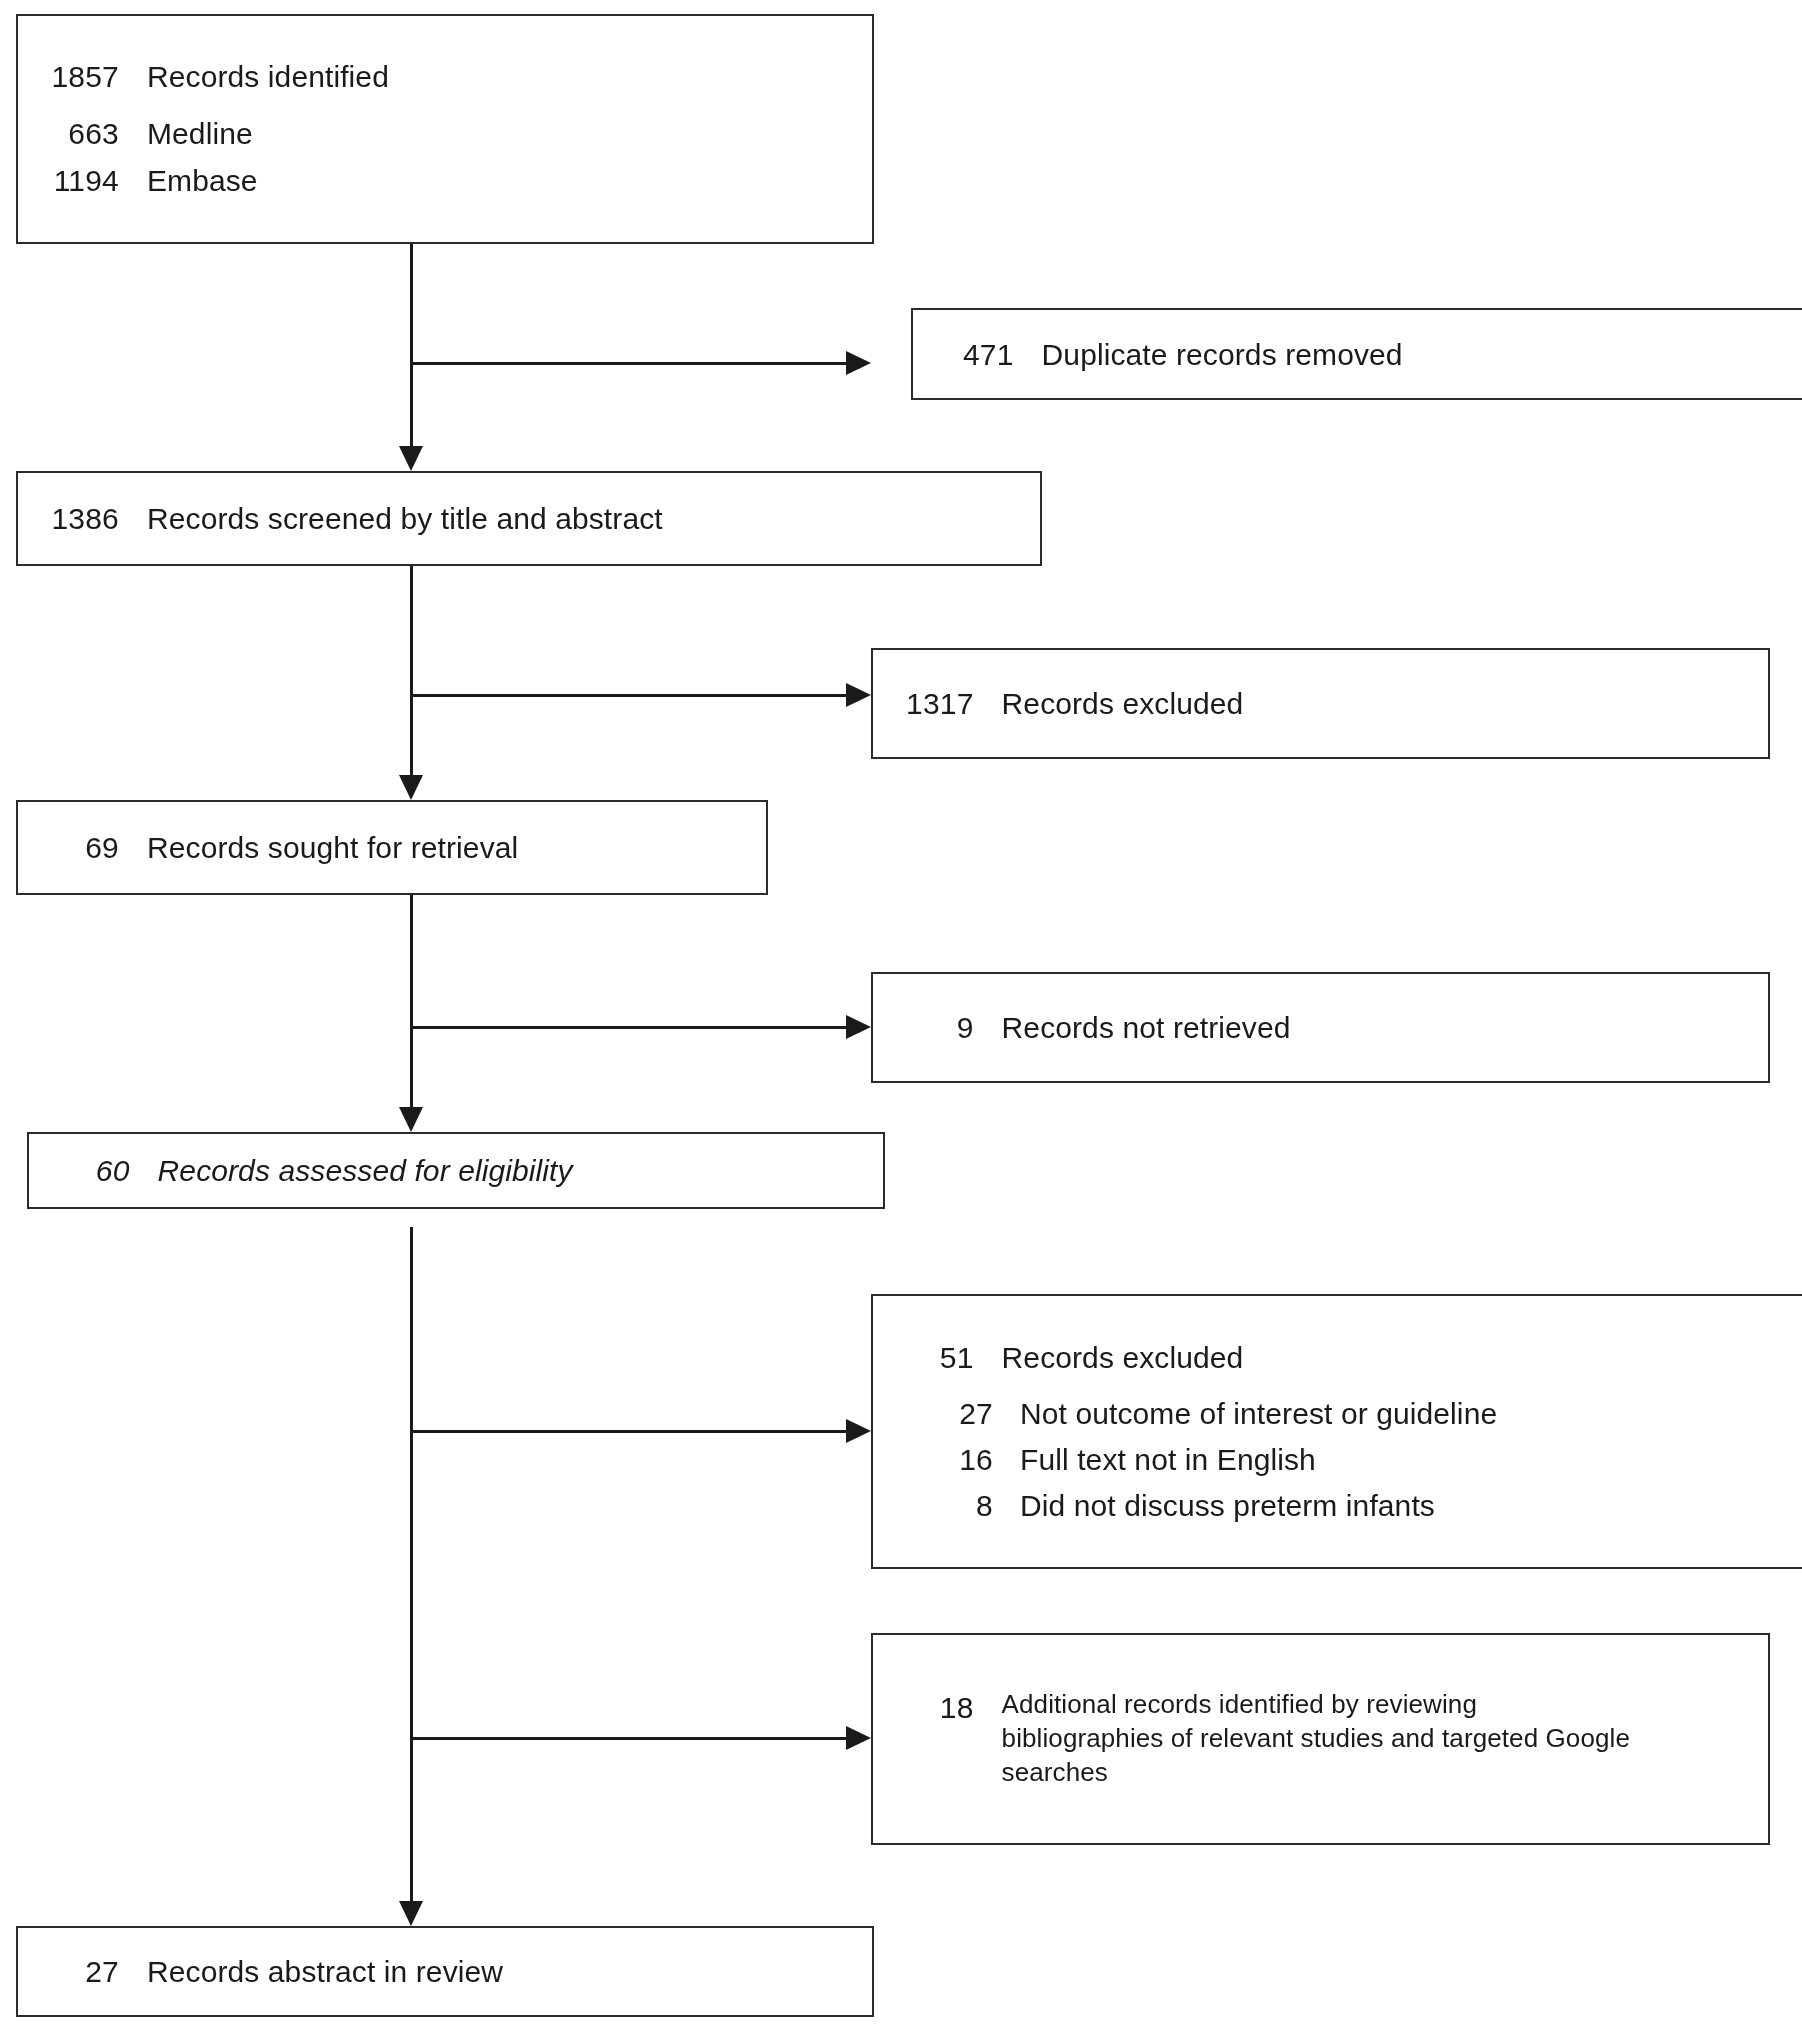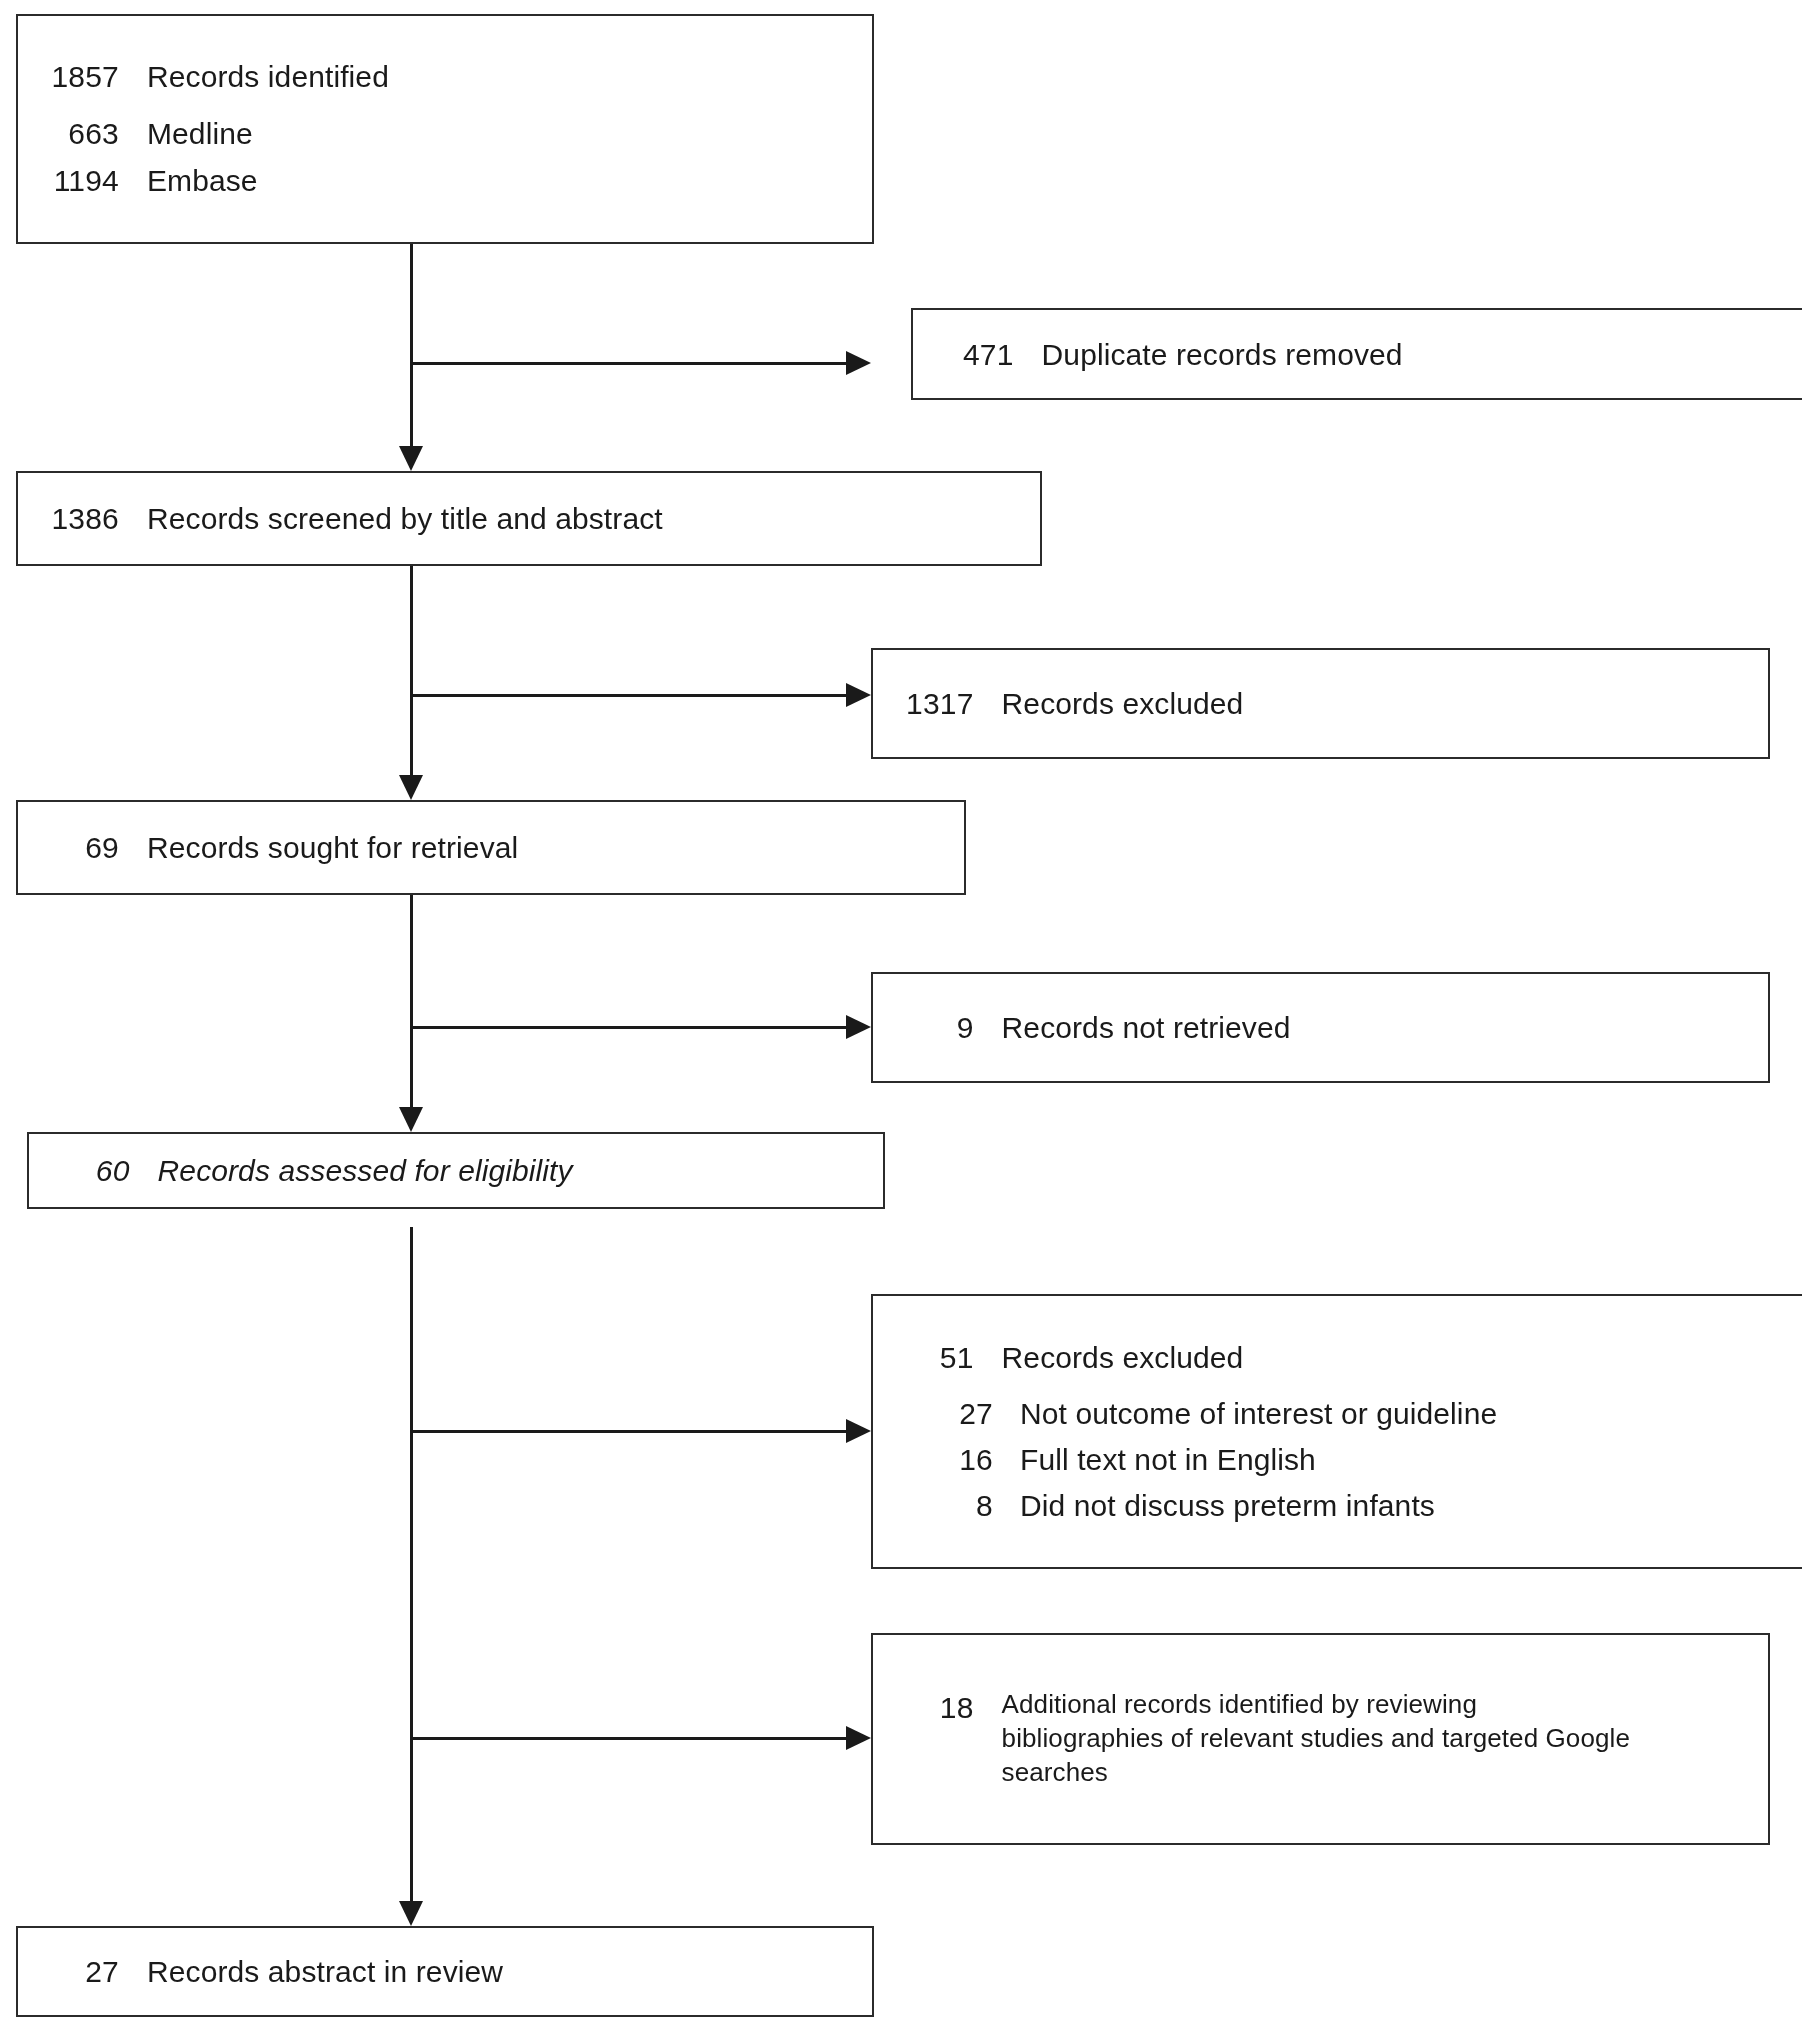--- a/index.html
+++ b/index.html
@@ -134,21 +134,21 @@
     </div>
   </div>
 
   <div class="box" style="left:871px; top:648px; width:899px; height:111px;">
     <div class="row side-row">
       <span class="num">1317</span>
       <span class="lbl">Records excluded</span>
     </div>
   </div>
 
-  <div class="box" style="left:16.4px; top:800px; width:950px; height:95px;">
+  <div class="box" style="left:16.4px; top:800px; width:752px; height:95px;">
     <div class="row main-row">
       <span class="num">69</span>
       <span class="lbl">Records sought for retrieval</span>
     </div>
   </div>
 
   <div class="box" style="left:871px; top:972px; width:899px; height:111px;">
     <div class="row side-row">
       <span class="num">9</span>
       <span class="lbl">Records not retrieved</span>

